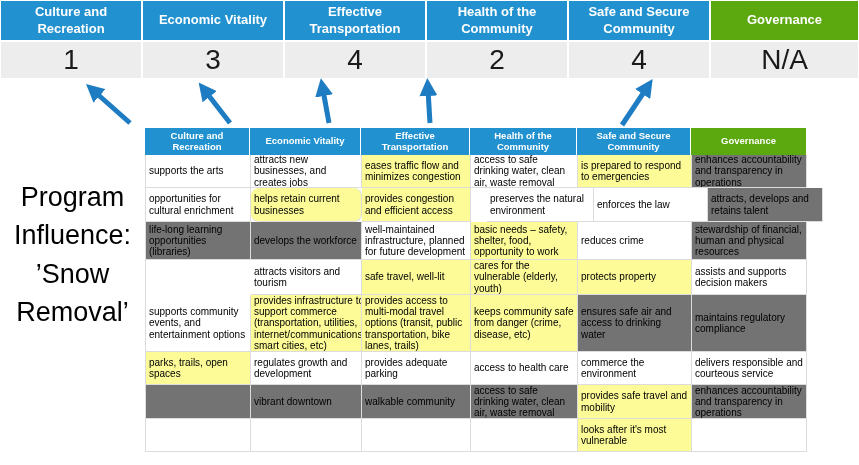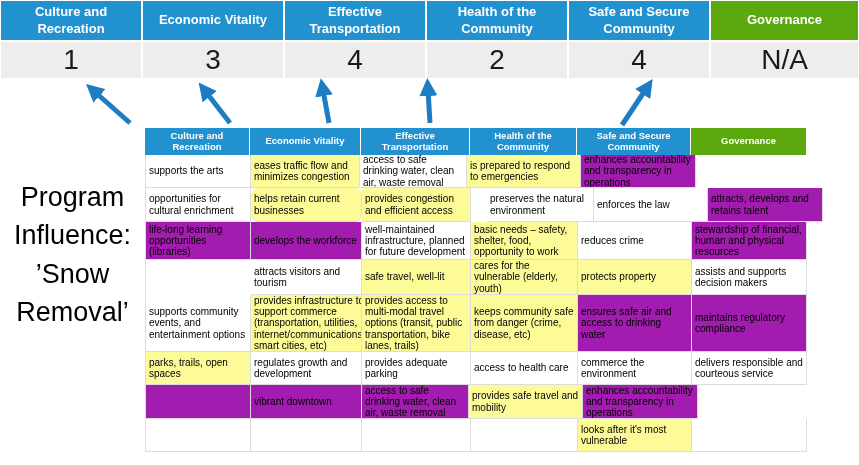--- a/index.html
+++ b/index.html
@@ -33,21 +33,21 @@
     font-size:9.5px; line-height:1.1; display:flex; align-items:center;
     justify-content:center; text-align:center; padding:1px 2px;
     border-right:1px solid #fff; }
   .mhc.gov { background:#5CA80F; border-right:none; }
   .mbody { border-left:1px solid #DCDCDC; }
   .mrow { display:flex; }
   .mcell { font-size:10px; line-height:1.12; color:#000; padding:1px 3px;
     display:flex; align-items:center; border-right:1px solid #DCDCDC;
     border-bottom:1px solid #DCDCDC; overflow:hidden; }
   .bg-w { background:#FFFFFF; }
-  .bg-g { background:#a21caf; }
+  .bg-g { background:#737373; }
   .bg-y { background:#FCFB98; }
 </style>
 </head>
 <body>
 
 <div class="scoreboard">
   <div class="sb-col">
     <div class="sb-head">Culture and
 Recreation</div>
     <div class="sb-score">1</div>
@@ -102,20 +102,21 @@
       <div class="mhc" style="width: 105px;">Culture and Recreation</div>
       <div class="mhc" style="width: 111px;">Economic Vitality</div>
       <div class="mhc" style="width: 109px;">Effective Transportation</div>
       <div class="mhc" style="width: 107px;">Health of the Community</div>
       <div class="mhc" style="width: 114px;">Safe and Secure Community</div>
       <div class="mhc gov" style="width: 115px;">Governance</div>
     </div>
   <div class="mbody">
       <div class="mrow" style="height: 33px;">
         <div class="mcell bg-w" style="width: 105px;">supports the arts</div>
+        <div class="mcell bg-w" style="width: 111px;">attracts new businesses, and creates jobs</div>
         <div class="mcell bg-y" style="width: 109px;">eases traffic flow and minimizes congestion</div>
         <div class="mcell bg-w" style="width: 107px;">access to safe drinking water, clean air, waste removal</div>
         <div class="mcell bg-y" style="width: 114px;">is prepared to respond to emergencies</div>
         <div class="mcell bg-g" style="width: 115px;">enhances accountability and transparency in operations</div>
       </div>
       <div class="mrow" style="height: 34px;">
         <div class="mcell bg-w" style="width: 105px;">opportunities for cultural enrichment</div>
         <div class="mcell bg-y" style="width: 111px; border-radius: 8px;">helps retain current businesses</div>
         <div class="mcell bg-y" style="width: 109px;">provides congestion and efficient access</div>
         <div class="mcell bg-w" style="width: 107px; margin-left: 16px;">preserves the natural environment</div>
@@ -150,20 +151,21 @@
         <div class="mcell bg-y" style="width: 105px;">parks, trails, open spaces</div>
         <div class="mcell bg-w" style="width: 111px;">regulates growth and development</div>
         <div class="mcell bg-w" style="width: 109px;">provides adequate parking</div>
         <div class="mcell bg-w" style="width: 107px;">access to health care</div>
         <div class="mcell bg-w" style="width: 114px;">commerce the environment</div>
         <div class="mcell bg-w" style="width: 115px;">delivers responsible and courteous service</div>
       </div>
       <div class="mrow" style="height: 34px;">
         <div class="mcell bg-g" style="width: 105px;"></div>
         <div class="mcell bg-g" style="width: 111px;">vibrant downtown</div>
+        <div class="mcell bg-g" style="width: 109px;">walkable community</div>
         <div class="mcell bg-g" style="width: 107px;">access to safe drinking water, clean air, waste removal</div>
         <div class="mcell bg-y" style="width: 114px;">provides safe travel and mobility</div>
         <div class="mcell bg-g" style="width: 115px;">enhances accountability and transparency in operations</div>
       </div>
       <div class="mrow" style="height: 33px;">
         <div class="mcell bg-w" style="width: 105px;"></div>
         <div class="mcell bg-w" style="width: 111px;"></div>
         <div class="mcell bg-w" style="width: 109px;"></div>
         <div class="mcell bg-w" style="width: 107px;"></div>
         <div class="mcell bg-y" style="width: 114px;">looks after it's most vulnerable</div>

